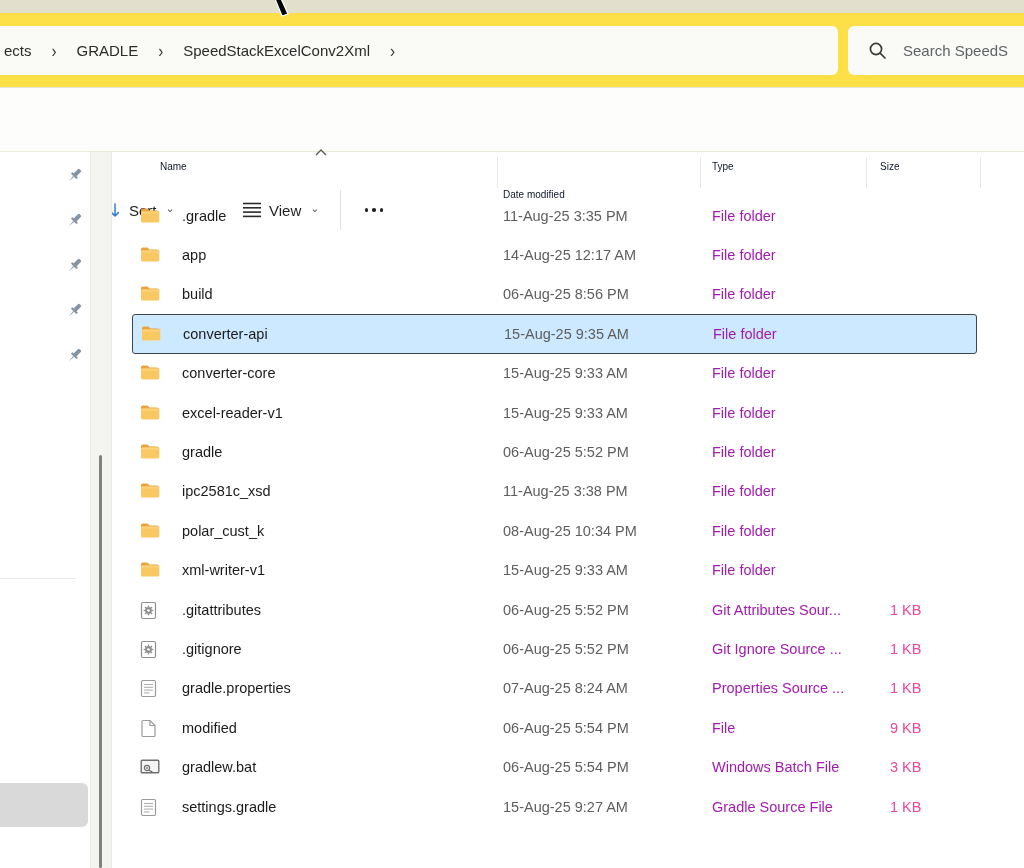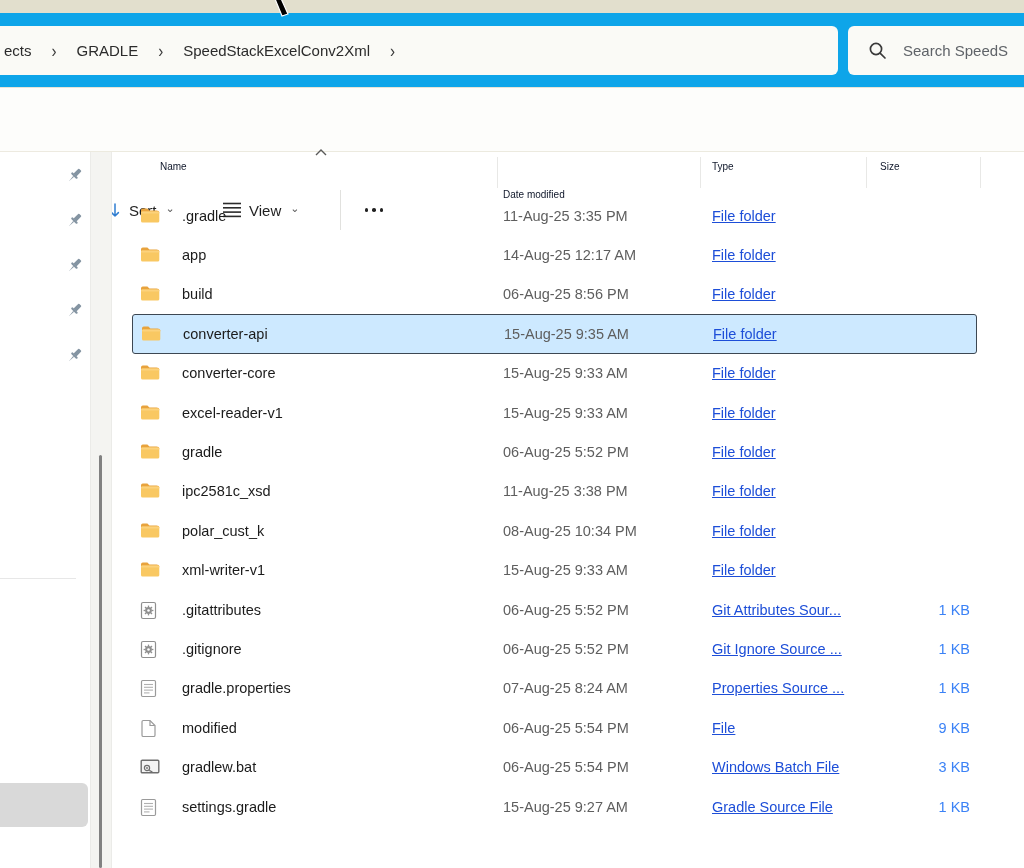--- a/index.html
+++ b/index.html
@@ -8,21 +8,21 @@
     position:relative;
     font-family:"Liberation Sans", sans-serif;
     background:#ffffff;
     color:#1b1b1b;
   }
   
   .top-strip { position:absolute; left:0; top:0; width:1024px; height:13px; background:#e2dfcd; }
   .cursor { position:absolute; left:264px; top:-6px; z-index:50; }
 
   
-  .addr-bar { position:absolute; left:0; top:13px; width:1024px; height:75px; background:#0ea5e9; border-bottom:1px solid #e6e4d8; }
+  .addr-bar { position:absolute; left:0; top:13px; width:1024px; height:75px; background:#fde047; border-bottom:1px solid #e6e4d8; }
   .addr-pill {
     position:absolute; left:-28px; top:13px; width:866px; height:49px;
     background:#fafaf6; border-radius:6px;
     display:flex; align-items:center; padding-left:30px;
     font-size:15px; color:#2b2b2b;
   }
   .crumb { padding:0 2px; white-space:nowrap; }
   .crumb-sep { color:#3c3c3c; font-size:15px; padding:0 18px; transform:scaleY(1.25); display:inline-block; }
   .search-pill {
     position:absolute; left:848px; top:13px; width:192px; height:49px;
@@ -54,22 +54,22 @@
   .list-topline { position:absolute; left:88px; top:151px; width:936px; height:1px; background:#eceadf; }
 
   
   .rows { position:absolute; left:132px; top:196px; width:845px; }
   .row { position:relative; height:39.4px; }
   .row.selected { background:#cde9ff; border:1.5px solid #3d4752; border-radius:3px; }
   .cell { position:absolute; top:50%; transform:translateY(-50%); white-space:nowrap; font-size:14.5px; }
   .c-icon { left:8px; width:20px; height:18px; }
   .c-name { left:36px; color:#1b1b1b;margin-left:14px; }
   .c-date { left:371px; color:#5e5e5e; }
-  .c-type { left:580px; color:#1d4ed8;text-decoration:underline; }
-  .c-size { left:758px; width:80px; text-align:right; color:#3b82f6; }
+  .c-type { left:580px; color:#a21caf; }
+  .c-size { left:758px; width:80px; color:#ec4899; }
 </style>
 </head>
 <body>
 
 <div class="top-strip"></div>
 <svg class="cursor" width="34" height="26" viewBox="0 0 34 26">
   <polygon points="9,0 15,0 24,20 18,22" fill="#000" stroke="#fff" stroke-width="1.2"></polygon>
 </svg>
 
 <div class="addr-bar">
@@ -104,21 +104,21 @@
 
   <div class="tool-btn" style="left:100px;">
     <svg width="22" height="20" viewBox="0 0 22 20">
       <path d="M7 16 V4 M7 4 l-3.4 3.4 M7 4 l3.4 3.4" stroke="#2b2b2b" stroke-width="1.5" fill="none" stroke-linecap="round" stroke-linejoin="round"></path>
       <path d="M15 4 V16 M15 16 l-3.4-3.4 M15 16 l3.4-3.4" stroke="#2f7dd1" stroke-width="1.5" fill="none" stroke-linecap="round" stroke-linejoin="round"></path>
     </svg>
     <span>Sort</span>
     <span class="chev">⌄</span>
   </div>
 
-  <div class="tool-btn" style="left:222px;">
+  <div class="tool-btn" style="left:242px;">
     <svg width="20" height="18" viewBox="0 0 20 18">
       <line x1="1" y1="2.5" x2="19" y2="2.5" stroke="#2b2b2b" stroke-width="1.6"></line>
       <line x1="1" y1="6.8" x2="19" y2="6.8" stroke="#2b2b2b" stroke-width="1.6"></line>
       <line x1="1" y1="11.1" x2="19" y2="11.1" stroke="#2b2b2b" stroke-width="1.6"></line>
       <line x1="1" y1="15.4" x2="19" y2="15.4" stroke="#2b2b2b" stroke-width="1.6"></line>
     </svg>
     <span>View</span>
     <span class="chev">⌄</span>
   </div>
   <div class="tool-sep" style="left:340px;"></div>

